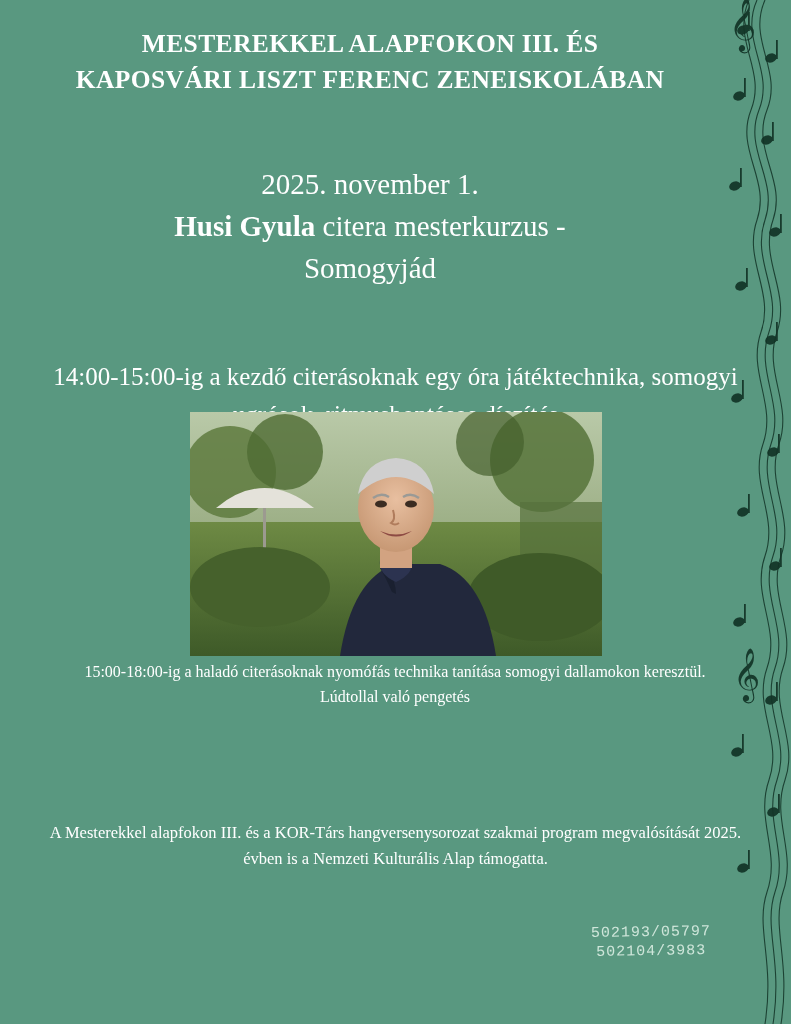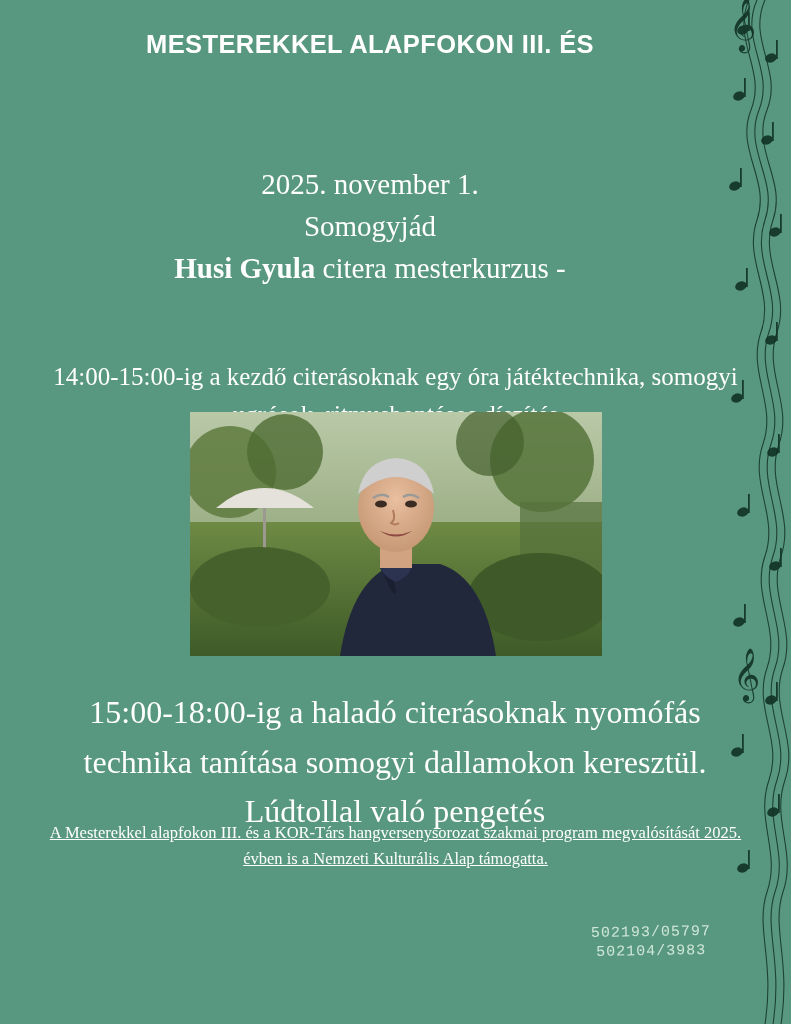--- a/index.html
+++ b/index.html
@@ -24,21 +24,21 @@
     pointer-events:none;
     opacity:.95;
   }
   .title-block{
     position:absolute;
     left:60px;top:26px;
     width:620px;
     text-align:center;
   }
   .title-line{
-    font-family:Liberation Sans, sans-serif;
+    font-family:Liberation Serif, serif;
     font-weight:bold;
     font-size:25.5px;
     letter-spacing:.4px;
     line-height:1.42;
     color:#ffffff;
   }
   .date-block{
     position:absolute;
     left:70px;top:163px;
     width:600px;
@@ -59,34 +59,33 @@
   .photo-frame{
     position:absolute;
     left:190px;top:412px;
     width:412px;height:244px;
     overflow:hidden;
     background:#2e4a36;
   }
   .photo-svg{display:block;width:412px;height:244px;}
   .desc2{
     position:absolute;
-    left:80px;top:688px;
+    left:80px;top:660px;
     width:630px;
     text-align:center;
-    font-size:32px;
+    font-size:16px;
     line-height:1.55;
   }
   .footnote{
     position:absolute;
     left:40px;top:820px;
     width:711px;
     text-align:center;
     font-size:16.5px;
     line-height:1.6;
-    text-decoration:underline;
   }
   .logos{
     position:absolute;
     left:0;bottom:0;
     width:791px;height:100px;
   }
   .serial{
     position:absolute;
     right:20px;top:924px;
     width:240px;
@@ -155,28 +154,29 @@
 
       <g font-family="DejaVu Sans, sans-serif" font-size="46" fill="#0f2e22">
         <text x="58" y="40">𝄞</text>
         <text x="62" y="690">𝄞</text>
       </g>
     </g>
   </svg>
 
   <div class="title-block">
     <div class="title-line">MESTEREKKEL ALAPFOKON III. ÉS</div>
+    <div class="title-line">KAPOSVÁRI LISZT FERENC ZENEISKOLÁBAN</div>
   </div>
 
   <div class="date-block">
     <div>2025. november 1.</div>
-    <div>Somogyjád</div>
     <div>
       <span class="bold">Husi Gyula</span><span> citera mesterkurzus -</span>
     </div>
+    <div>Somogyjád</div>
   </div>
 
   <div class="desc1">14:00-15:00-ig a kezdő citerásoknak egy óra játéktechnika, somogyi ugrósok, ritmusbontásos díszítés</div>
 
   <div class="photo-frame">
     <svg class="photo-svg" viewBox="0 0 412 244" xmlns="http://www.w3.org/2000/svg">
       <defs>
         <linearGradient id="sky" x1="0" y1="0" x2="0" y2="1">
           <stop offset="0%" stop-color="#b9c9a8"></stop>
           <stop offset="100%" stop-color="#7d9260"></stop>

